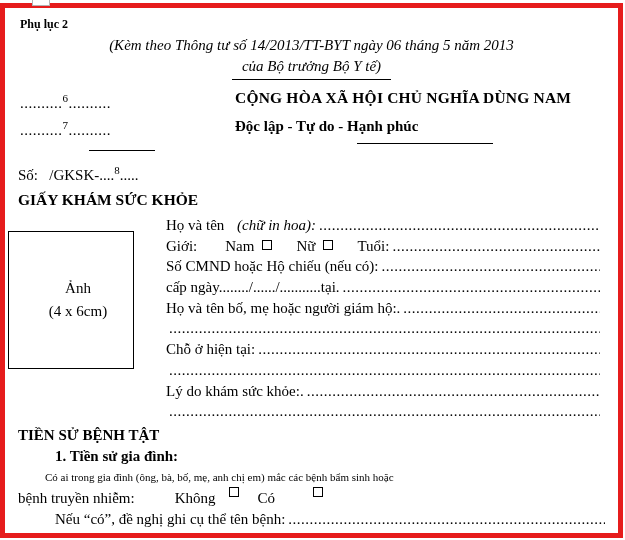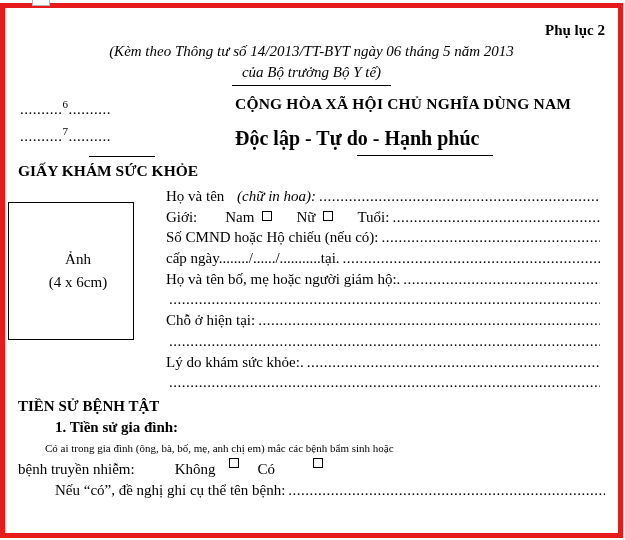--- a/index.html
+++ b/index.html
@@ -19,36 +19,36 @@
     background:#fff;border:1px solid #b4b4b4;border-top:none;z-index:6;
   }
   .content{
     position:absolute;left:0;top:0;right:0;bottom:0;
     padding:10px 20px 0 18px;box-sizing:border-box;z-index:1;
     font-size:15px;line-height:21px;
   }
   .italic{font-style:italic;margin-left:9px;}
   .center{text-align:center;}
   .pre{white-space:pre;}
-  .appendix{font-weight:bold;font-size:15px;margin:10px 0 0 2px;text-align:right;}
+  .appendix{font-weight:bold;font-size:12px;margin:4px 0 0 2px;}
   .main-title{font-weight:bold;font-size:16.5px;letter-spacing:.4px;margin-top:1px;}
   .decree{font-style:italic;font-size:15px;}
   .decree2-wrap{margin-top:0;}
   .decree2{
     display:inline-block;font-style:italic;font-size:15px;
     border-bottom:1.5px solid #000;padding:0 10px 2px 10px;
   }
   .cols{display:flex;margin-top:7px;}
   .col-left{width:215px;flex:none;padding-left:2px;}
   .ref-line{font-size:15px;line-height:22px;letter-spacing:.5px;}
   .ref-line sup{font-size:11px;}
   .short-rule{width:66px;border-top:1.5px solid #000;margin:9px 0 0 69px;}
   .col-right{flex:1;}
   .national-title{font-weight:bold;font-size:15.5px;letter-spacing:.2px;}
-  .motto{font-weight:bold;font-size:20px;margin-top:14px;}
+  .motto{font-weight:bold;font-size:15px;margin-top:8px;}
   .motto-rule{width:136px;border-top:1.5px solid #000;margin:6px 0 0 122px;}
   .number-line{margin-top:9px;font-size:15px;}
   .number-line sup{font-size:11px;}
   .doc-title{font-weight:bold;font-size:15.5px;margin-top:3px;}
   .form-section{position:relative;margin-top:5px;padding-left:148px;padding-right:5px;}
   .photo-box{
     position:absolute;left:-10px;top:16px;width:110px;height:136px;
     border:1.5px solid #000;display:flex;flex-direction:column;
     align-items:center;justify-content:center;font-size:15px;line-height:23px;padding-left:14px;
   }
@@ -93,20 +93,21 @@
       <div class="ref-line"><span>..........</span><sup>7</sup><span>..........</span></div>
       <div class="short-rule"></div>
     </div>
     <div class="col-right">
       <div class="national-title">CỘNG HÒA XÃ HỘI CHỦ NGHĨA DÙNG NAM</div>
       <div class="motto">Độc lập - Tự do - Hạnh phúc</div>
       <div class="motto-rule"></div>
     </div>
   </div>
 
+  <div class="number-line"><span class="pre">Số:   /GKSK-....</span><sup>8</sup><span>.....</span></div>
 
   <div class="doc-title">GIẤY KHÁM SỨC KHỎE</div>
 
   <div class="form-section">
     <div class="photo-box">
       <div>Ảnh</div>
       <div>(4 x 6cm)</div>
     </div>
 
     <div class="form-line">

